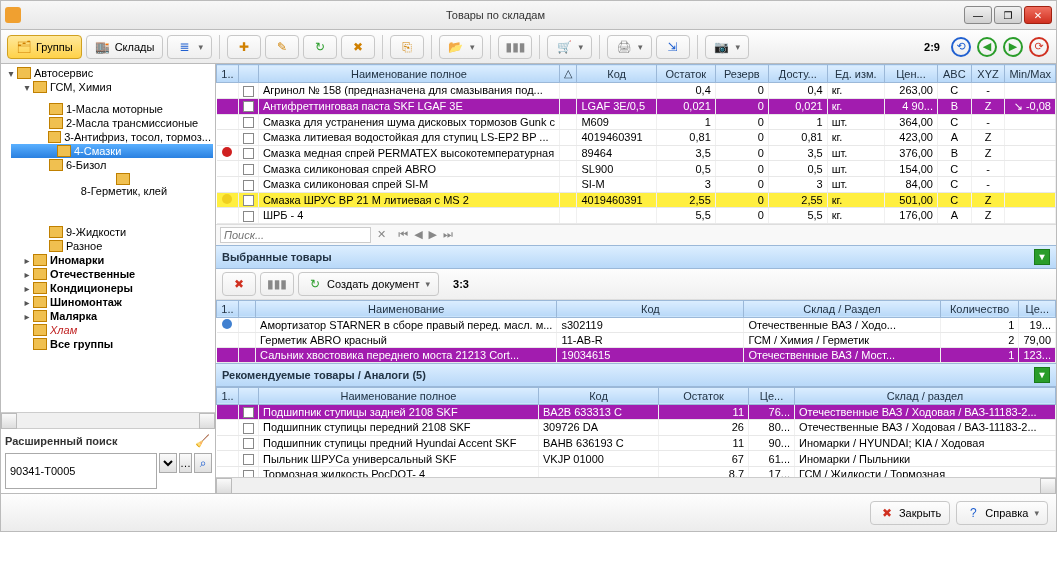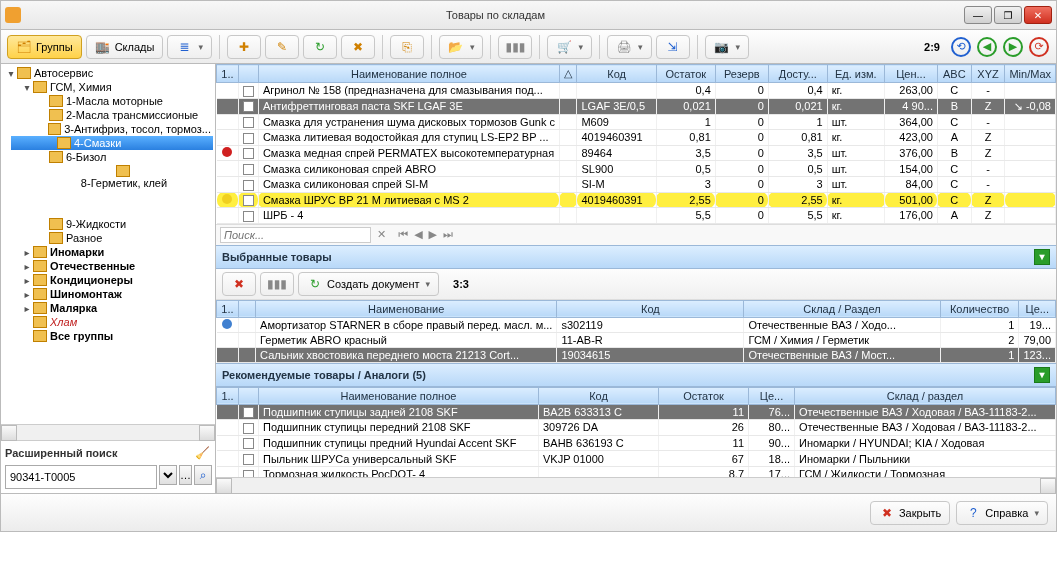--- a/index.html
+++ b/index.html
@@ -36,29 +36,29 @@
 .tn .exp { width: 12px; text-align: center; color: #555; font-size: 10px; }
 .tn .fold { width: 14px; height: 12px; background: #f0c050; border: 1px solid #c08000; margin-right: 3px; }
 .tn.sel { background: linear-gradient(#5ab0ff,#2a80e0); color: #fff; }
 .tn.red { color: #c02020; font-style: italic; }
 .scroll-h { height: 16px; background: #f0f0f0; border-top: 1px solid #ccc; position: relative; }
 .scroll-h::before, .scroll-h::after { content: ''; position: absolute; width: 14px; height: 14px; top: 0; background: linear-gradient(#fafafa,#ddd); border: 1px solid #bbb; }
 .scroll-h::before { left: 0; } .scroll-h::after { right: 0; }
 .search-sec { border-top: 1px solid #ccc; padding: 4px; }
 .search-lbl { font-weight: bold; color: #333; display: flex; align-items: center; gap: 4px; margin-bottom: 4px; }
 .search-row { display: flex; gap: 2px; }
-.search-row input { flex: 1; border: 1px solid #aaa; padding: 2px 4px; height: 24px; }
+.search-row input { flex: 1; border: 1px solid #aaa; padding: 2px 4px; height: 36px; }
 .sm-btn { width: 22px; height: 20px; border: 1px solid #aaa; background: linear-gradient(#fafafa,#e0e0e0); display: inline-flex; align-items: center; justify-content: center; }
 
 .rightpane { flex: 1; border: 1px solid #bbb; border-left: none; border-top: none; display: flex; flex-direction: column; overflow: hidden; }
 .grid { width: 100%; border-collapse: collapse; }
 .grid th { background: linear-gradient(#dceeff,#b8d8f8); border: 1px solid #9bb8d8; padding: 2px 4px; font-weight: normal; color: #234; white-space: nowrap; }
 .grid td { border-bottom: 1px solid #e8e8e8; border-right: 1px solid #f0f0f0; padding: 1px 4px; white-space: nowrap; overflow: hidden; text-overflow: ellipsis; }
-.grid tr.hl-blue td { background: #737373; color: #fff; }
-.grid tr.hl-yellow td { background: #ffef40; border-radius: 7px; }
+.grid tr.hl-blue td { background: #a21caf; color: #fff; }
+.grid tr.hl-yellow td { background: #ffef40; }
 .grid td.num { text-align: right; }
 .grid td.ctr { text-align: center; }
 .row-ico { width: 10px; height: 10px; border-radius: 5px; display: inline-block; }
 .row-ico.red { background: #d02020; }
 .row-ico.yellow { background: #f0d020; }
 .row-ico.blue { background: #4080d0; }
 .cb { width: 11px; height: 11px; border: 1px solid #888; display: inline-block; background: #fff; vertical-align: middle; }
 
 .filter-row { display: flex; align-items: center; padding: 2px 4px; background: #f8f8f8; border-top: 1px solid #ddd; gap: 4px; }
 .filter-row input { flex: 0 0 120px; border: 1px solid #ccc; padding: 1px 3px; font-style: italic; color: #999; }
@@ -160,21 +160,21 @@
         <div class="tn" style="padding-left: 2px;">
           <span class="exp">▾</span>
           <span class="fold"></span>
           <span>Автосервис</span>
         </div>
         <div class="tn" style="padding-left: 18px;">
           <span class="exp">▾</span>
           <span class="fold"></span>
           <span>ГСМ, Химия</span>
         </div>
-        <div class="tn" style="padding-left: 34px;">
+        <div class="tn" style="padding-left: 34px; margin-top: 8px;">
           <span class="exp"></span>
           <span class="fold"></span>
           <span>1-Масла моторные</span>
         </div>
         <div class="tn" style="padding-left: 34px;">
           <span class="exp"></span>
           <span class="fold"></span>
           <span>2-Масла трансмиссионые</span>
         </div>
         <div class="tn" style="padding-left: 34px;">
@@ -573,21 +573,21 @@
               <td class="num">11</td>
               <td class="num">90...</td>
               <td>Иномарки / HYUNDAI; KIA / Ходовая</td>
             </tr>
             <tr>
               <td></td>
               <td class="ctr"><span class="cb"></span></td>
               <td>Пыльник ШРУСа универсальный SKF</td>
               <td>VKJP 01000</td>
               <td class="num">67</td>
-              <td class="num">18...</td>
+              <td class="num">61...</td>
               <td>Иномарки / Пыльники</td>
             </tr>
             <tr>
               <td></td>
               <td class="ctr"><span class="cb"></span></td>
               <td>Тормозная жидкость РосDOT- 4</td>
               <td></td>
               <td class="num">8,7</td>
               <td class="num">17...</td>
               <td>ГСМ / Жидкости / Тормозная</td>

